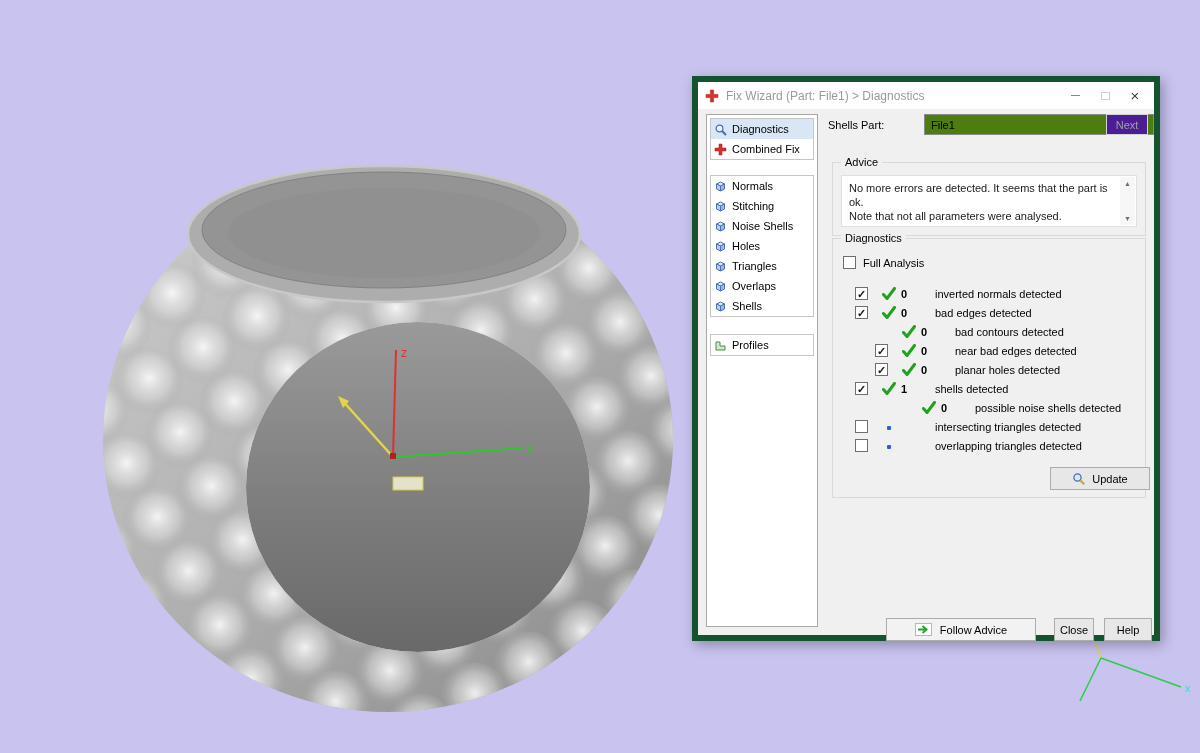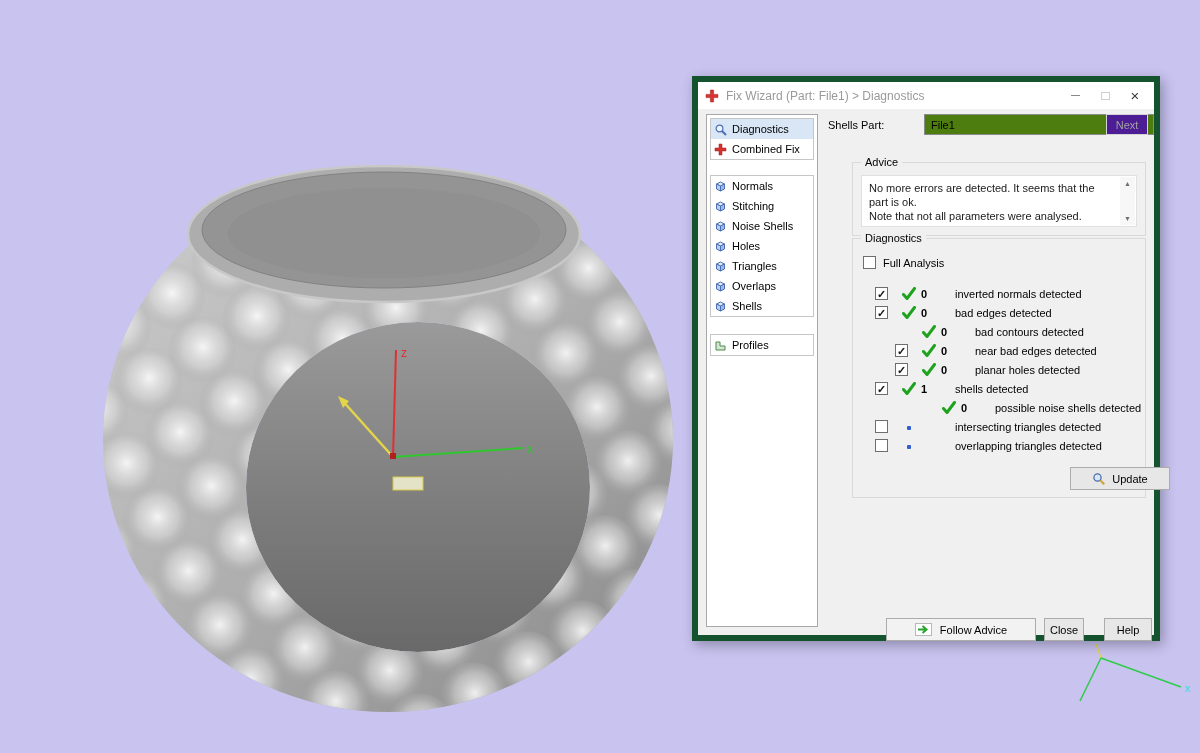--- a/index.html
+++ b/index.html
@@ -44,21 +44,21 @@
     padding-left:6px;margin-left:28px; }
   .dd-arrow { position:absolute; right:6px; top:8px; width:0; height:0;
     border-left:4px solid transparent; border-right:4px solid transparent;
     border-top:5px solid #555; }
   .btn { background:#e7e7e7; border:1px solid #acacac; font-size:11px;
     display:flex; align-items:center; justify-content:center;
     font-family:"Liberation Sans",sans-serif; color:#000; }
   .next-btn { position:absolute; right:0; top:0; width:42px; height:21px;
     background:#4c1d95; border:1px solid #d4d4d4; color:#a2a2a2; }
 
-  .group { position:absolute; left:26px; right:2px; border:1px solid #d9d9d9; }
+  .group { position:absolute; left:6px; right:2px; border:1px solid #d9d9d9; }
   .group-label { position:absolute; top:-7px; left:8px; background:#f0f0f0;
     padding:0 4px; }
   .advice-group { top:48px; height:74px; }
   .advice-box { position:absolute; left:8px; top:12px; right:8px; bottom:8px;
     background:#fff; border:1px solid #e0e0e0; }
   .advice-text { padding:5px 22px 0 7px; line-height:14px; color:#1a1a1a; }
   .scrollcol { position:absolute; right:1px; top:1px; bottom:1px; width:15px;
     background:#f7f7f7; display:flex; flex-direction:column;
     justify-content:space-between; align-items:center; padding:3px 0; }
   .scroll-arrow { font-size:7px; color:#707070; line-height:7px; }
@@ -77,21 +77,21 @@
   .count { position:absolute; top:3px; font-weight:bold; }
   .bdot { position:absolute; top:8px; width:4px; height:4px; background:#2f5fd0;
     border-radius:1px; }
   .diag-label { position:absolute; top:3px; white-space:nowrap; }
 
   .update-btn { position:absolute; left:217px; top:228px; width:100px;
     height:23px; gap:6px; }
 
   .footer-btn { position:absolute; top:536px; height:23px; }
   .follow-btn { left:188px; width:150px; gap:8px; background:#f2f2f2; }
-  .close-btn { left:346px; width:40px; }
+  .close-btn { left:356px; width:40px; }
   .help-btn { left:406px; width:48px; }
 </style>
 </head>
 <body>
 
 <div class="scene">
   <svg width="1200" height="753" viewBox="0 0 1200 753">
     <defs>
       <radialGradient id="puff" cx="50%" cy="45%" r="55%">
         <stop offset="0%" stop-color="#ffffff" stop-opacity="0.95"></stop>

